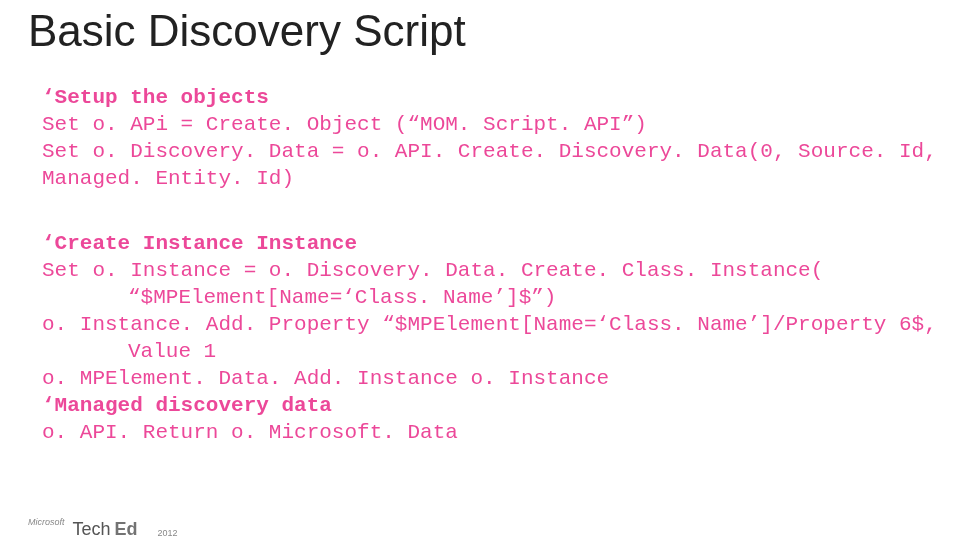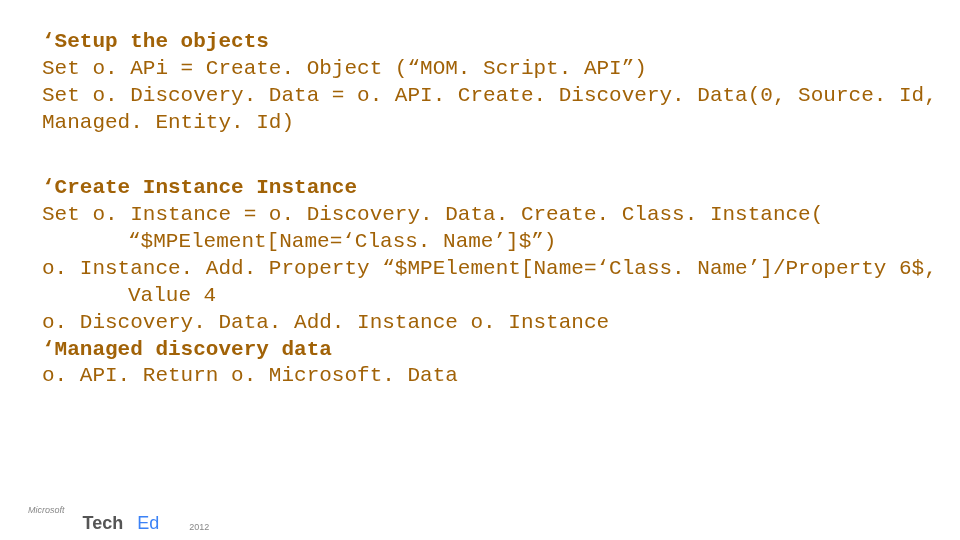--- a/index.html
+++ b/index.html
@@ -25,83 +25,84 @@
     line-height: 1.05;
     margin: 8px 0 4px 28px;
     color: #222;
     letter-spacing: 0px;
   }
   .code {
     margin: 2px 0 0 42px;
     font-family: Consolas, "Courier New", monospace;
     font-size: 21px;
     line-height: 1.28;
-    color: #a16207;
+    color: #ec4899;
     white-space: pre; 
   }
   .block + .block {
     margin-top: 12px;
   }
   .b { font-weight: 700; }
   .ind { padding-left: 86px; display: inline-block; text-indent: 0; }
   .logo {
     position: absolute;
     left: 28px;
     bottom: 8px;
     display: flex;
-    align-items: flex-start;
-    gap: 14px;
+    align-items: center;
+    gap: 4px;
     font-family: "Segoe UI", Arial, sans-serif;
     color: #6b6b6b;
   }
   .logo .ms {
     font-size: 9px;
     font-style: italic;
     color: #888;
     margin-right: 4px;
     position: relative;
     top: -8px;
   }
   .logo .tech {
     font-size: 18px;
-    font-weight: 700;
+    font-weight: 400;
     color: #555;
   }
   .logo .ed {
     font-size: 18px;
-    font-weight: 400;
-    color: #3b82f6;
+    font-weight: 700;
+    color: #737373;
   }
   .logo .year {
     font-size: 9px;
     color: #888;
     align-self: flex-end;
     margin-left: 16px;
     margin-bottom: 2px;
   }
 </style>
 </head>
 <body>
 
 <div class="slide">
 
+  <div class="title">Basic Discovery Script</div>
 
   <div class="code block">
 <span class="b">‘Setup the objects</span>
 <span>Set o. APi = Create. Object (“MOM. Script. API”)</span>
 <span>Set o. Discovery. Data = o. API. Create. Discovery. Data(0, Source. Id,</span>
 <span>Managed. Entity. Id)</span></div>
 
   <div class="code block">
 <span class="b">‘Create Instance Instance</span>
 <span>Set o. Instance = o. Discovery. Data. Create. Class. Instance(</span>
 <span class="ind">“$MPElement[Name=‘Class. Name’]$”)</span>
 <span>o. Instance. Add. Property “$MPElement[Name=‘Class. Name’]/Property 6$,</span>
-<span class="ind">Value 4</span>
-<span>o. Discovery. Data. Add. Instance o. Instance</span>
+<span class="ind">Value 1</span>
+<span>o. MPElement. Data. Add. Instance o. Instance</span>
 <span class="b">‘Managed discovery data</span>
 <span>o. API. Return o. Microsoft. Data</span></div>
 
   <div class="logo">
     <span class="ms">Microsoft</span>
     <span class="tech">Tech</span>
       <span class="ed">Ed</span>
     <span class="year">2012</span>
   </div>
 

